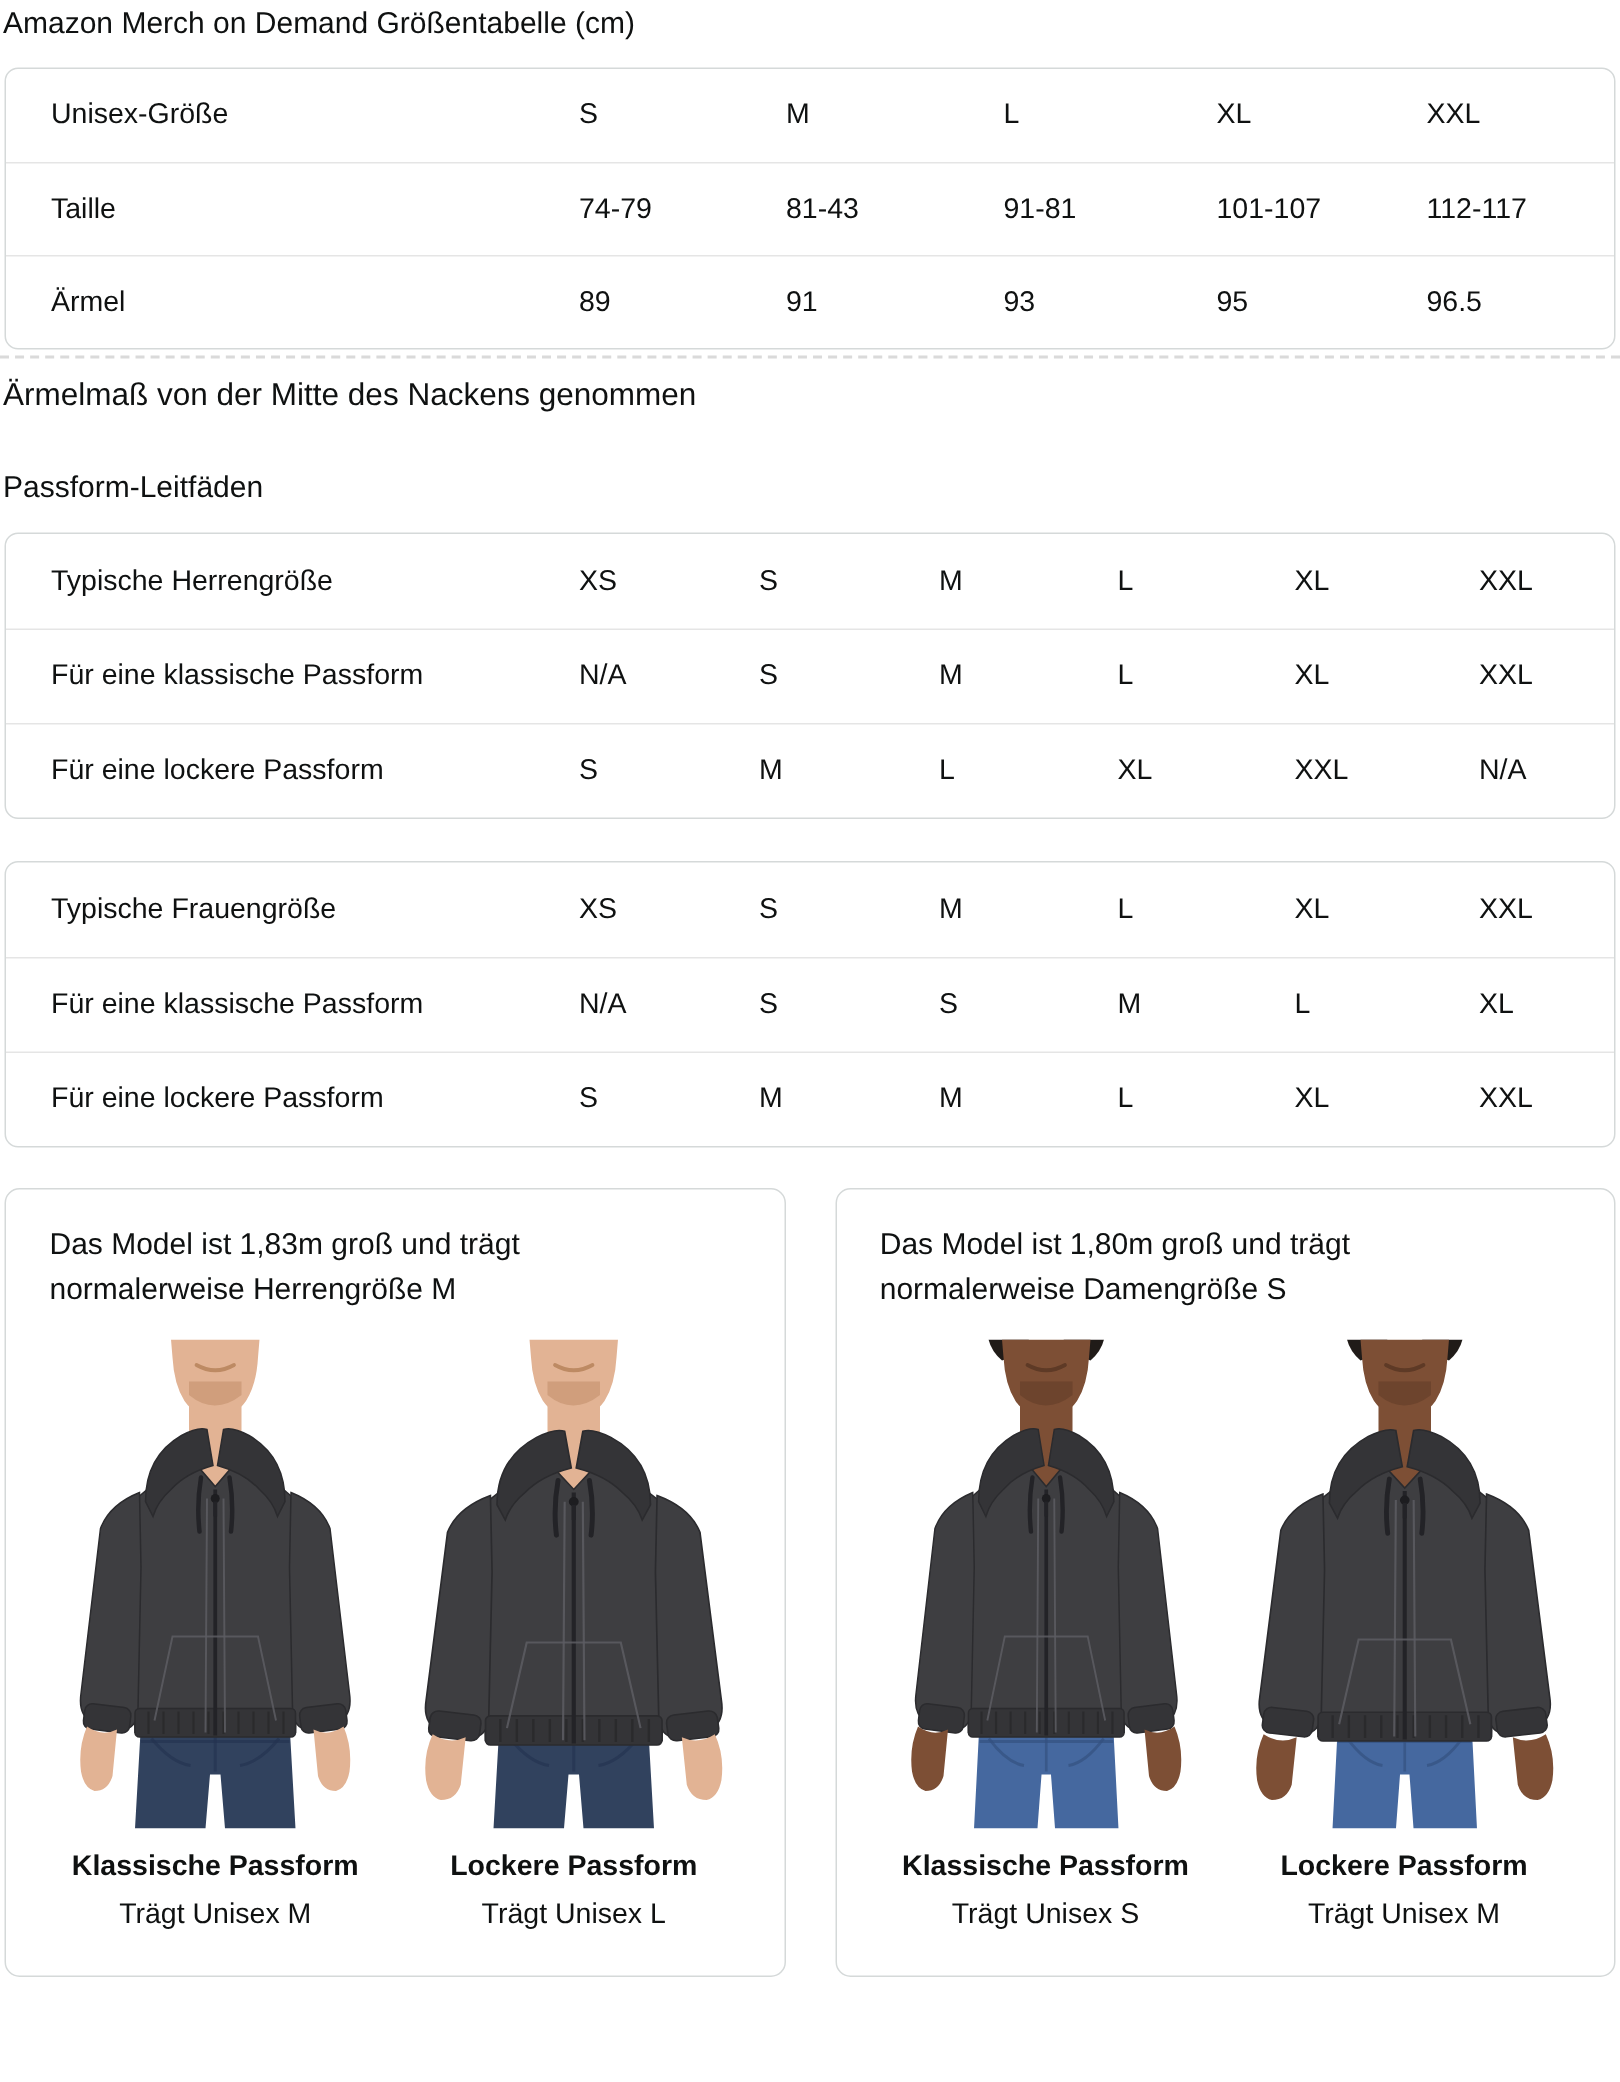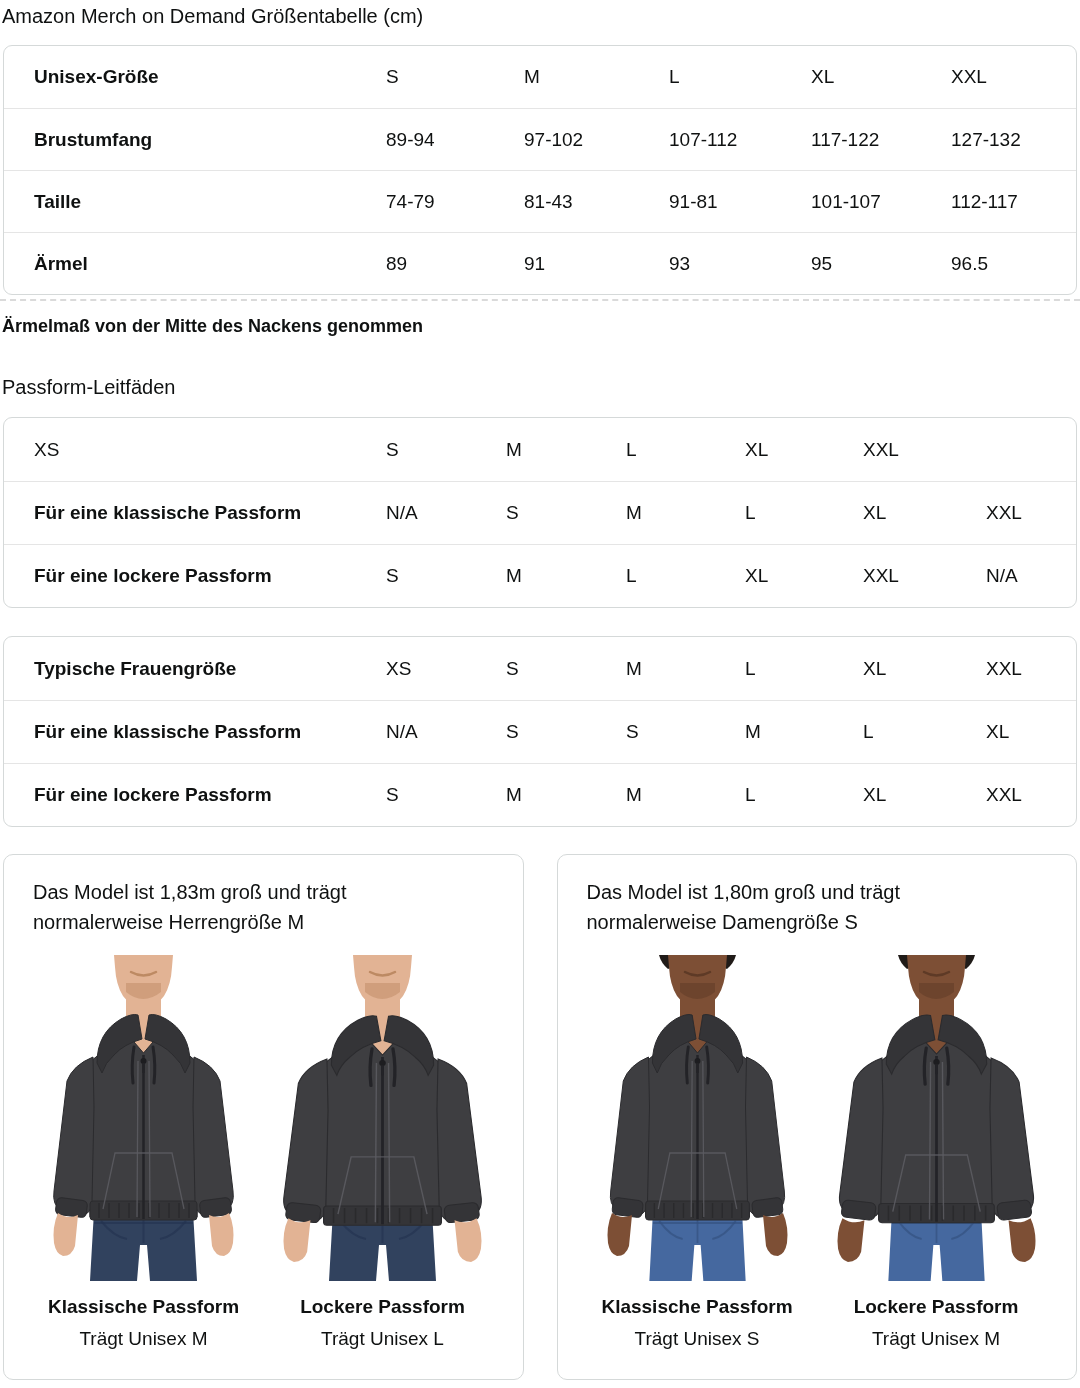--- a/index.html
+++ b/index.html
@@ -7,42 +7,42 @@
   body {
     width: 1080px; height: 1388px; overflow: hidden;
     font-family: "Liberation Sans", "DejaVu Sans", sans-serif;
     color: #0F1111;
     -webkit-font-smoothing: antialiased;
   }
   .page { width: 1080px; height: 993px; position: relative; }
 
   
   .page-title { font-size: 20px; font-weight: 400; line-height: 26px; margin: 0 0 0 2px; padding-top: 3px; }
-  .footnote   { font-size: 18px; font-weight: 700; line-height: 24px; margin: 13px 0 0 2px; }
+  .footnote   { font-size: 21px; font-weight: 400; line-height: 24px; margin: 13px 0 0 2px; }
   .section-heading { font-size: 20px; font-weight: 400; line-height: 26px; margin: 36px 0 0 2px; }
 
   
   .chart-table {
     margin: 16px 3px 0 3px;
     border: 1px solid #D5D9D9;
     border-radius: 9px;
     background: #fff;
     overflow: hidden;
   }
   .fit-table { margin-top: 17px; }
   .fit-table + .fit-table { margin-top: 28px; }
   .trow {
     display: grid; align-items: center;
     height: 62px; padding: 0 30px;
     font-size: 19px;
   }
   .size-table .trow { grid-template-columns: 352px 138px 145px 142px 140px 1fr; }
   .fit-table  .trow { grid-template-columns: 352px 120px 120px 119px 118px 123px 1fr; height: 63px; }
   .trow + .trow { border-top: 1px solid #E5E5E5; }
-  .row-label { font-weight: 700; }
+  .row-label { font-weight: 400; }
   .cell { font-weight: 400; }
 
   .dashed-rule { margin: 4px 0 0 0; border-top: 2px dashed #DADADA; height: 0; }
 
   
   .cards { display: grid; grid-template-columns: 1fr 1fr; gap: 33px; margin: 27px 3px 0 3px; }
   .card {
     border: 1px solid #D5D9D9; border-radius: 10px;
     height: 526px; padding: 22px 27px 0 27px; background: #fff;
   }
@@ -94,28 +94,20 @@
   <div class="chart-table size-table">
     <div class="trow">
       <div class="row-label">Unisex-Größe</div>
       <div class="cell">S</div>
       <div class="cell">M</div>
       <div class="cell">L</div>
       <div class="cell">XL</div>
       <div class="cell">XXL</div>
     </div>
     <div class="trow">
-      <div class="row-label">Brustumfang</div>
-      <div class="cell">89-94</div>
-      <div class="cell">97-102</div>
-      <div class="cell">107-112</div>
-      <div class="cell">117-122</div>
-      <div class="cell">127-132</div>
-    </div>
-    <div class="trow">
       <div class="row-label">Taille</div>
       <div class="cell">74-79</div>
       <div class="cell">81-43</div>
       <div class="cell">91-81</div>
       <div class="cell">101-107</div>
       <div class="cell">112-117</div>
     </div>
     <div class="trow">
       <div class="row-label">Ärmel</div>
       <div class="cell">89</div>
@@ -127,20 +119,21 @@
   </div>
 
   <div class="dashed-rule"></div>
 
   <p class="footnote">Ärmelmaß von der Mitte des Nackens genommen</p>
 
   <h2 class="section-heading">Passform-Leitfäden</h2>
 
   <div class="chart-table fit-table">
     <div class="trow">
+      <div class="row-label">Typische Herrengröße</div>
       <div class="cell">XS</div>
       <div class="cell">S</div>
       <div class="cell">M</div>
       <div class="cell">L</div>
       <div class="cell">XL</div>
       <div class="cell">XXL</div>
     </div>
     <div class="trow">
       <div class="row-label">Für eine klassische Passform</div>
       <div class="cell">N/A</div>

